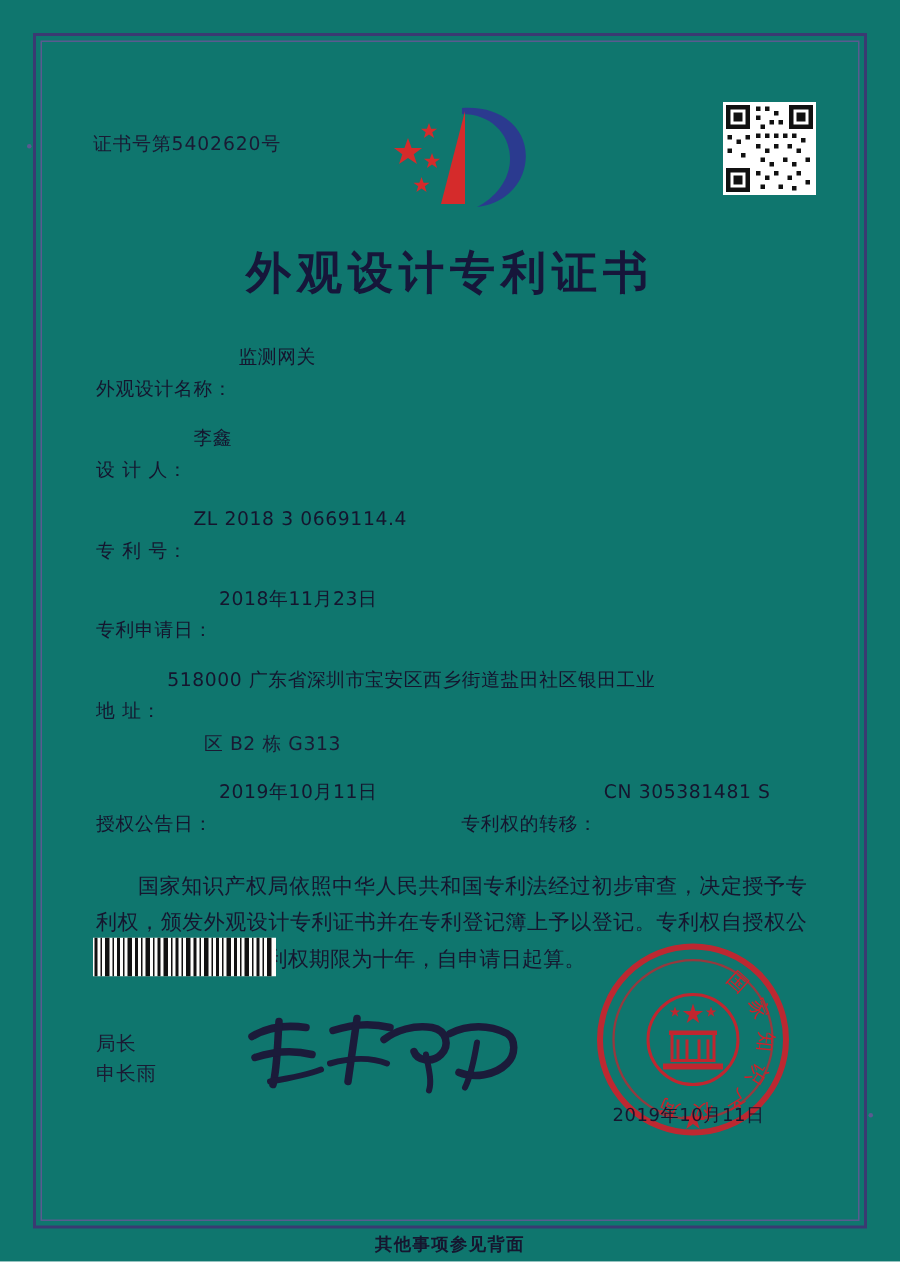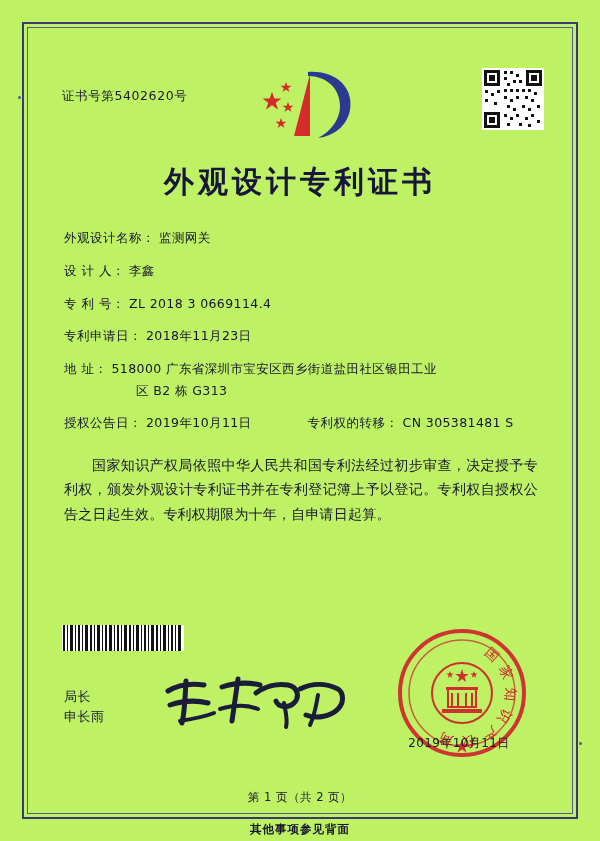--- a/index.html
+++ b/index.html
@@ -14,21 +14,21 @@
     color: #1a1a33;
     position: relative;
     overflow: hidden;
   }
 
   .page {
     position: absolute;
     left: 0; top: 0;
     width: 600px;
     height: 841px;
-    background: #bef264;
+    background: #0f766e;
   }
 
   
   .border-outer {
     position: absolute;
     left: 22px; top: 22px;
     right: 22px; bottom: 22px;
     border: 2px solid #3a3a72;
   }
   .border-inner {
@@ -93,20 +93,21 @@
     display: flex;
     align-items: flex-start;
     font-size: 12.5px;
     line-height: 1.5;
     margin-bottom: 14px;
     color: #15152e;
   }
   .field-label {
     white-space: nowrap;
     letter-spacing: 0.5px;
+    margin-top: 21px;
   }
   .field-value {
     margin-left: 4px;
     letter-spacing: 0.4px;
   }
   .field-row.two-col {
     justify-content: flex-start;
   }
   .spacer-gap { width: 56px; }
 
@@ -417,16 +418,15 @@
         </text>
 
         <polygon points="66,112 67.7,117.2 73.2,117.2 68.8,120.4 70.5,125.6 66,122.4 61.5,125.6 63.2,120.4 58.8,117.2 64.3,117.2" fill="#d0202a" opacity="0.9"></polygon>
       </svg>
     </div>
 
     <div class="seal-date">2019年10月11日</div>
 
   </div>
 
-  <div class="page-no">第 1 页（共 2 页）</div>
   <div class="back-note">其他事项参见背面</div>
 
 </div>
 
 </body></html>

